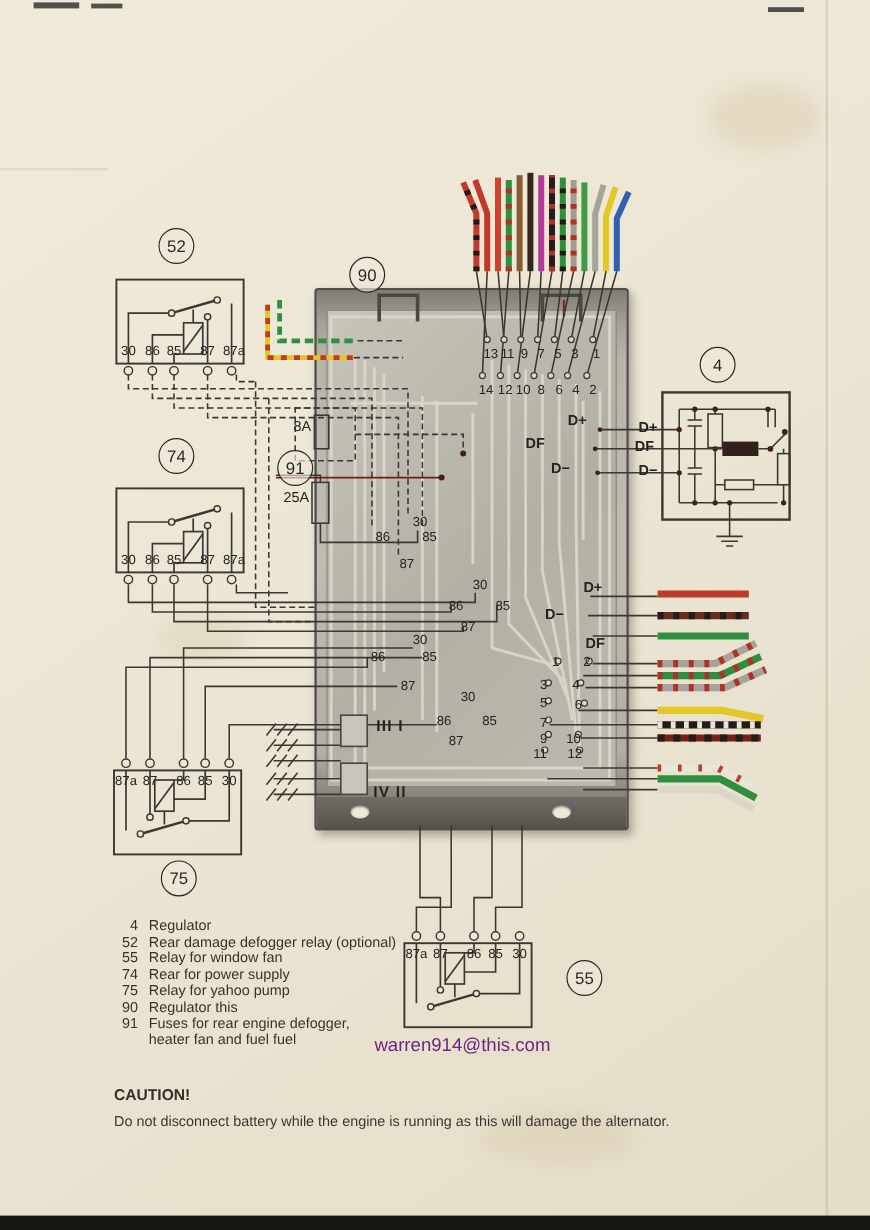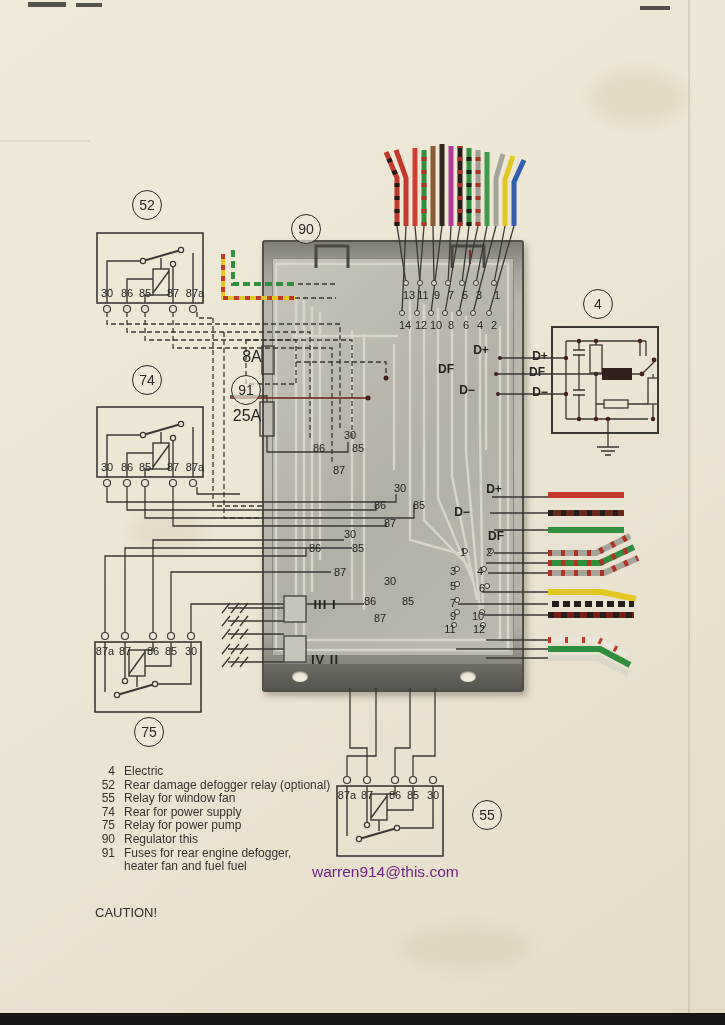--- a/index.html
+++ b/index.html
@@ -24,31 +24,31 @@
   .lt{stroke:#dad7cb;stroke-width:2.4;fill:none;opacity:.92;}
   .w5{stroke-width:5;fill:none;stroke-linecap:butt;}
   .w6{stroke-width:6;fill:none;stroke-linecap:butt;}
   .dt{fill:#44201a;stroke:none;}
   .tc{fill:#d8d5c9;stroke:#3b3733;stroke-width:1;}
   #relayint rect.rb{fill:none;stroke:#3b3733;stroke-width:1.6;}
   #relayint circle{fill:#ece7d8;stroke:#3b3733;stroke-width:1.2;}
   #relayint .coil{fill:none;stroke:#3b3733;stroke-width:1.4;}
   .lbl{position:absolute;font-size:11px;line-height:1;color:#262320;white-space:nowrap;z-index:5;}
   .ctr{transform:translateX(-50%);}
-  .s12{font-size:16px;}
+  .s12{font-size:12px;}
   .b6{font-size:12px;font-weight:bold;}
   .roman{font-size:13px;font-weight:bold;letter-spacing:1px;}
   .badge{position:absolute;width:28px;height:28px;border:1.8px solid #2b2824;border-radius:50%;
     display:flex;align-items:center;justify-content:center;font-size:14px;color:#2b2824;
     background:rgba(238,232,218,.65);z-index:5;}
   .legend{position:absolute;left:95px;top:765px;z-index:6;}
   .lrow{display:flex;font-size:12px;line-height:13.6px;color:#36332e;}
   .lnum{width:20px;text-align:right;margin-right:9px;}
   .watermark{position:absolute;left:312px;top:863px;font-size:15.5px;color:#6e2580;z-index:6;}
-  .caution-h{position:absolute;left:95px;top:905px;font-size:13px;font-weight:normal;color:#33302b;z-index:6;}
+  .caution-h{position:absolute;left:95px;top:905px;font-size:13px;font-weight:bold;color:#33302b;z-index:6;}
   .caution-t{position:absolute;left:95px;top:927px;font-size:12px;color:#3a3732;z-index:6;}
   .botstrip{position:absolute;left:0;bottom:0;width:725px;height:12px;background:#171613;z-index:7;}
   .mark{position:absolute;background:#2b2a26;opacity:.8;z-index:7;}
   .crease{position:absolute;z-index:2;}
 </style>
 </head>
 <body>
 
 <div class="page">
 
@@ -381,49 +381,50 @@
   <span class="lbl ctr" style="left:482px;top:583px;">6</span>
   <span class="lbl ctr" style="left:453px;top:598px;">7</span>
   <span class="lbl ctr" style="left:453px;top:611px;">9</span>
   <span class="lbl ctr" style="left:478px;top:611px;">10</span>
   <span class="lbl ctr" style="left:450px;top:624px;">11</span>
   <span class="lbl ctr" style="left:479px;top:624px;">12</span>
 
   <div class="legend">
     <div class="lrow">
         <span class="lnum">4</span>
-        <span>Electric</span>
+        <span>Regulator</span>
       </div>
     <div class="lrow">
         <span class="lnum">52</span>
         <span>Rear damage defogger relay (optional)</span>
       </div>
     <div class="lrow">
         <span class="lnum">55</span>
         <span>Relay for window fan</span>
       </div>
     <div class="lrow">
         <span class="lnum">74</span>
         <span>Rear for power supply</span>
       </div>
     <div class="lrow">
         <span class="lnum">75</span>
-        <span>Relay for power pump</span>
+        <span>Relay for yahoo pump</span>
       </div>
     <div class="lrow">
         <span class="lnum">90</span>
         <span>Regulator this</span>
       </div>
     <div class="lrow">
         <span class="lnum">91</span>
         <span>Fuses for rear engine defogger,</span>
       </div>
     <div class="lrow">
         <span class="lnum"></span>
         <span>heater fan and fuel fuel</span>
       </div>
   </div>
 
   <div class="watermark">warren914@this.com</div>
   <div class="caution-h">CAUTION!</div>
+  <div class="caution-t">Do not disconnect battery while the engine is running as this will damage the alternator.</div>
 
   <div class="botstrip"></div>
 </div>
 
 </body></html>

